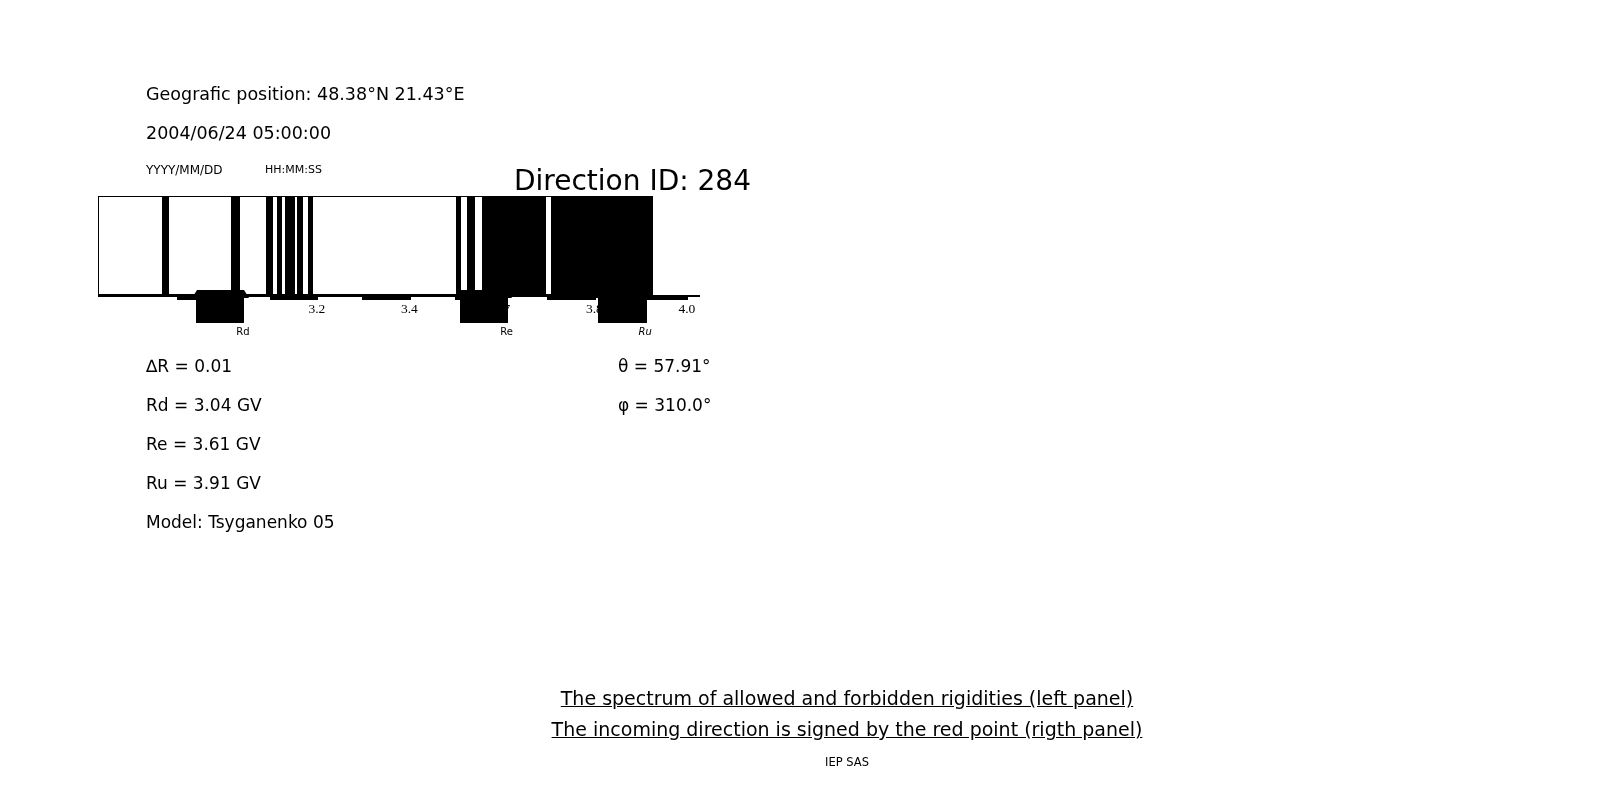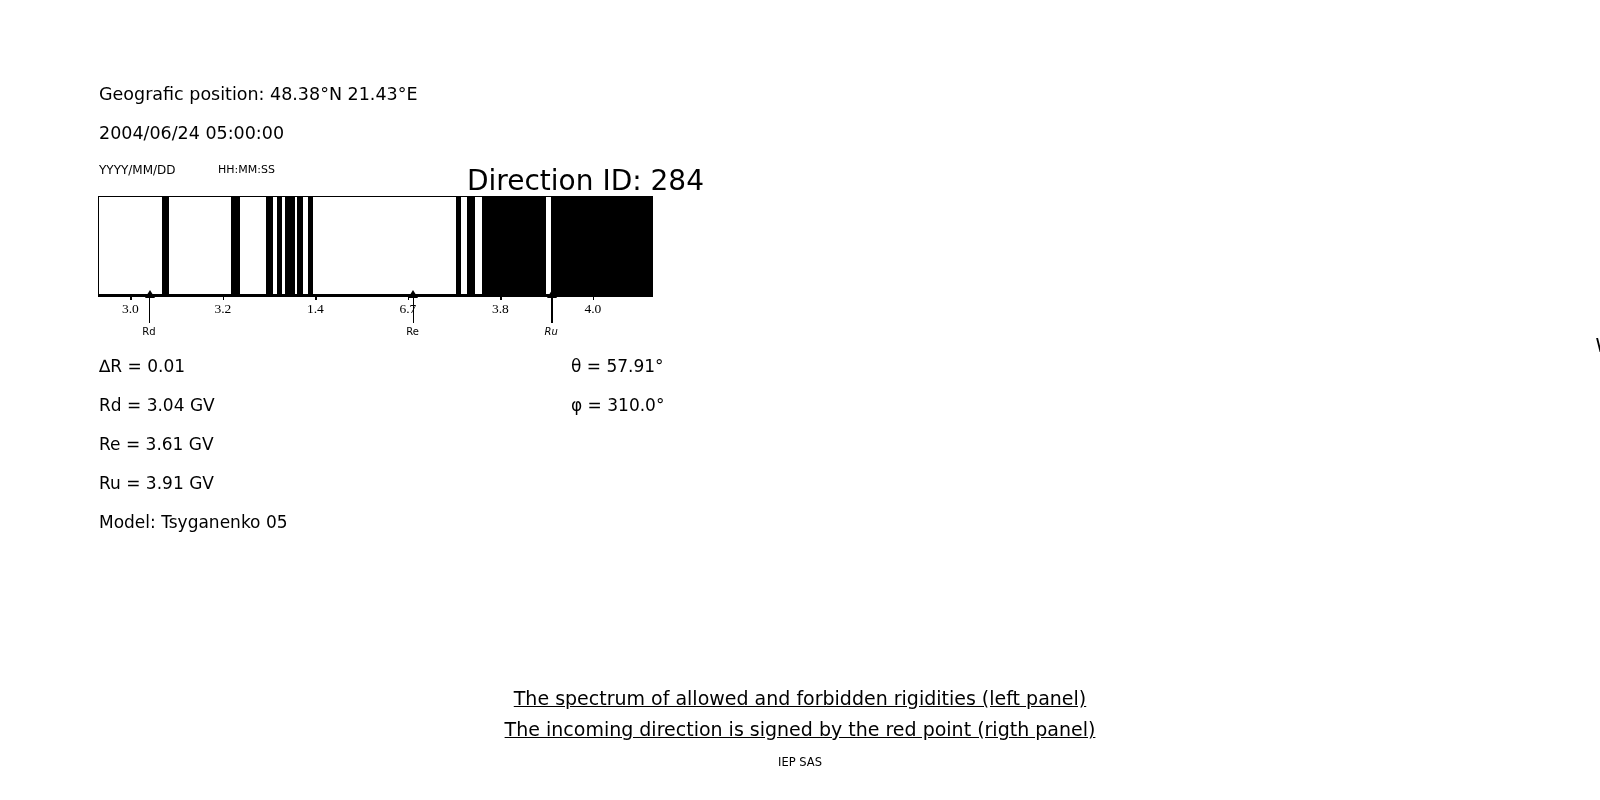--- a/index.html
+++ b/index.html
@@ -4,21 +4,21 @@
 <style>
   html,body{margin:0;padding:0;}
   body{
     width:1600px;height:800px;
     background:#ffffff;
     font-family:"DejaVu Sans","Liberation Sans",sans-serif;
     color:#000000;
     position:relative;
     overflow:hidden;
   }
-  .abs{position:absolute;}
+  .abs{position:absolute;padding-left:47px;}
 
   
   #left-panel{left:0;top:0;width:740px;height:680px;}
 
   .hdr-geo{left:99px;top:84px;font-size:17.5px;white-space:nowrap;}
   .hdr-date{left:99px;top:123px;font-size:17.5px;white-space:nowrap;}
   .hdr-fmt-date{left:99px;top:163px;font-size:12px;white-space:nowrap;}
   .hdr-fmt-time{left:218px;top:163px;font-size:11px;white-space:nowrap;}
   .hdr-dirid{left:467px;top:164px;font-size:28px;white-space:nowrap;text-align:center;}
 
@@ -86,21 +86,21 @@
       <div class="band" style="left: 368.137px; width: 8.325px; background: rgb(0, 0, 0);"></div>
       <div class="band" style="left: 383.4px; width: 63.825px; background: rgb(0, 0, 0);"></div>
       <div class="band" style="left: 452.312px; width: 101.287px; background: rgb(0, 0, 0);"></div>
     </div>
   <div class="abs" id="spectrum-axis"></div>
   <div class="abs" id="spectrum-xticks">
       <div class="abs xtick-label" style="left: 130.375px;">3.0</div>
       <div class="abs" style="left: 130.375px; top: 295px; width: 1.4px; height: 5px; background: rgb(0, 0, 0);"></div>
       <div class="abs xtick-label" style="left: 222.875px;">3.2</div>
       <div class="abs" style="left: 222.875px; top: 295px; width: 1.4px; height: 5px; background: rgb(0, 0, 0);"></div>
-      <div class="abs xtick-label" style="left: 315.375px;">1.4</div>
+      <div class="abs xtick-label" style="left: 315.375px;">3.4</div>
       <div class="abs" style="left: 315.375px; top: 295px; width: 1.4px; height: 5px; background: rgb(0, 0, 0);"></div>
       <div class="abs xtick-label" style="left: 407.875px;">6.7</div>
       <div class="abs" style="left: 407.875px; top: 295px; width: 1.4px; height: 5px; background: rgb(0, 0, 0);"></div>
       <div class="abs xtick-label" style="left: 500.375px;">3.8</div>
       <div class="abs" style="left: 500.375px; top: 295px; width: 1.4px; height: 5px; background: rgb(0, 0, 0);"></div>
       <div class="abs xtick-label" style="left: 592.875px;">4.0</div>
       <div class="abs" style="left: 592.875px; top: 295px; width: 1.4px; height: 5px; background: rgb(0, 0, 0);"></div>
     </div>
   <div class="abs" id="spectrum-markers">
       <div class="abs marker-arrow" style="left: 148.875px; top: 297px; height: 26px;"></div>

